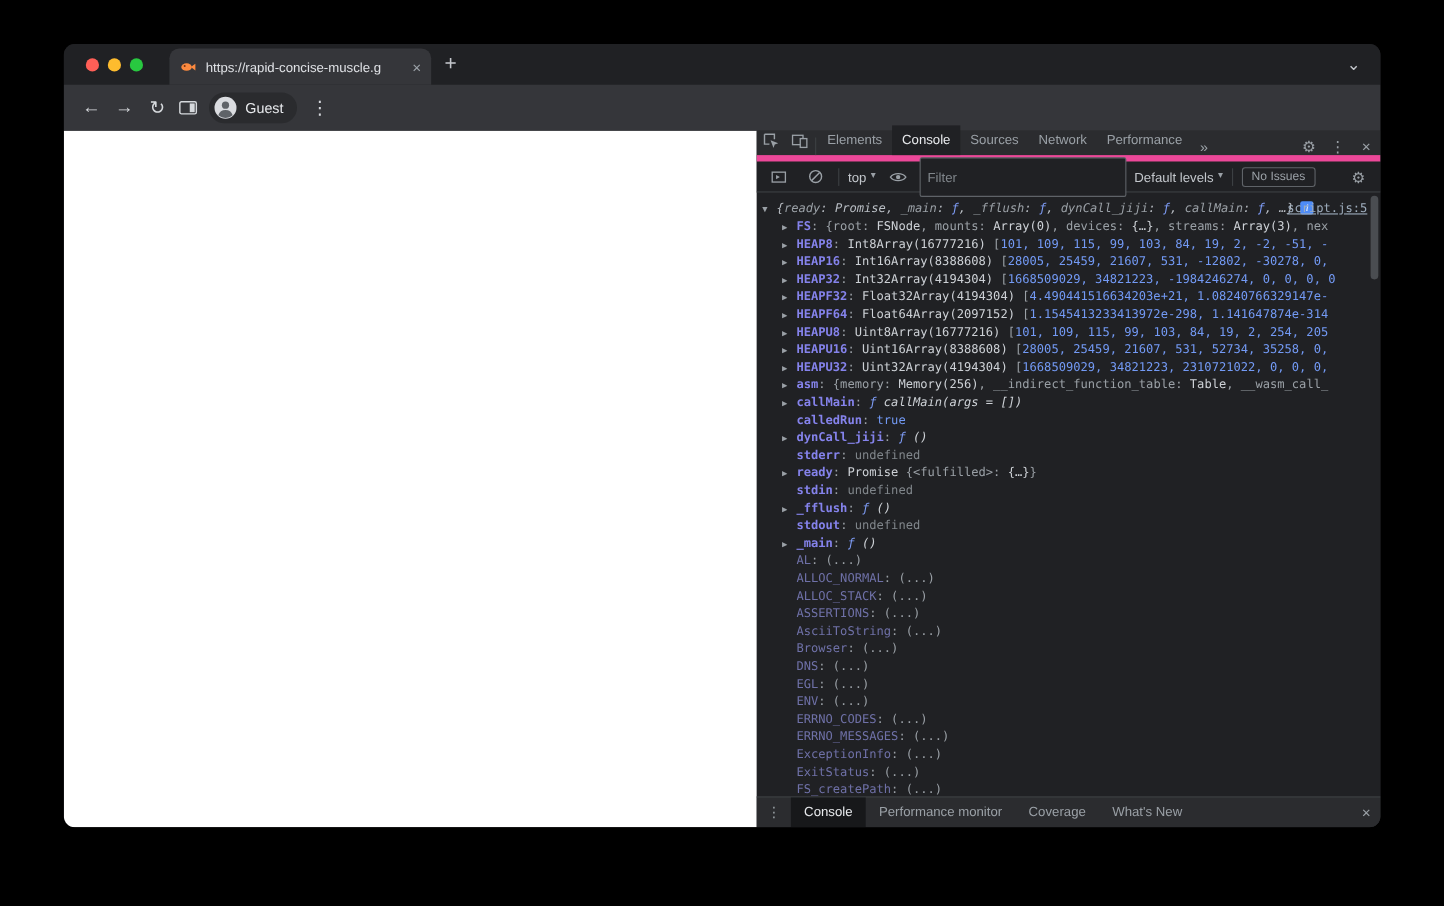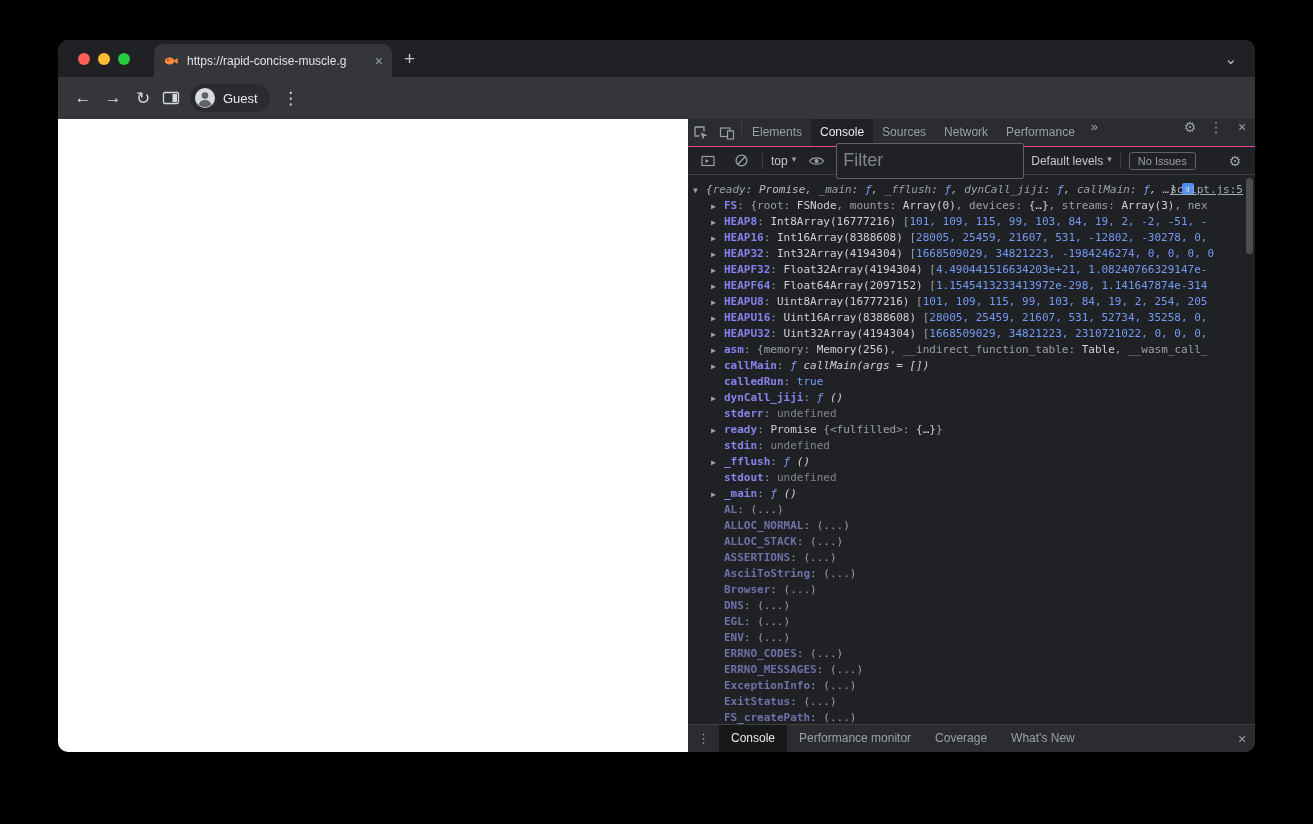--- a/index.html
+++ b/index.html
@@ -33,50 +33,50 @@
     padding:3px 12px 3px 4px; margin:0 6px; }
   .guest-label { color:#e8eaed; font-size:13px; }
   .avatar { width:22px; height:22px; }
 
   
   .content { display:flex; height:633px; }
   .page { width:630px; background:#ffffff; }
   .devtools { flex:1; background:#202124; display:flex; flex-direction:column; min-width:0; }
 
   
-  .dt-tabbar { height:28px; background:#2b2c2f; border-bottom:1px solid #ec4899;
-    display:flex; align-items:flex-start; flex:none; }
+  .dt-tabbar { height:28px; background:#2b2c2f; border-bottom:6px solid #ec4899;
+    display:flex; align-items:flex-end; flex:none; }
   .icon-btn { width:26px; height:27px; display:flex; align-items:center; justify-content:center; }
   .dt-sep { width:1px; height:16px; background:#3c4043; margin:0 1px; flex:none; }
   .dt-tab { padding:0 9px; height:27px; line-height:27px; font-size:12px; color:#9aa0a6; white-space:nowrap; }
   .dt-tab.active { background:#202124; color:#e8eaed; }
   .dt-more { color:#9aa0a6; font-size:13px; padding:0 7px; }
   .dt-right { margin-left:auto; display:flex; align-items:center; }
   .glyph-btn { color:#9aa0a6; font-size:14px; width:26px; text-align:center; }
 
   
   .dt-consolebar { height:28px; background:#202124; border-bottom:1px solid #3c4043;
     display:flex; align-items:center; gap:7px; padding:0 7px; flex:none; }
   .dd { color:#c3c7cc; font-size:12px; display:flex; align-items:flex-start; gap:4px; white-space:nowrap; }
   .dd .caret { font-size:9px; color:#9aa0a6; }
   .filter-input { width:188px; height:36px; background:#202124; border:1px solid #5f6368;
-    border-radius:2px; color:#e8eaed; font-size:18px; padding:0 6px; outline:none; }
+    border-radius:2px; color:#e8eaed; font-size:12px; padding:0 6px; outline:none; }
   .filter-input::placeholder { color:#80868b; }
   .chip { border:1px solid #5f6368; border-radius:3px; color:#9aa0a6; font-size:11px;
     padding:2px 8px; white-space:nowrap; }
 
   
   .console-out { flex:1; overflow:hidden; position:relative; padding-top:7px;
     font-family:"DejaVu Sans Mono", monospace; font-size:11px; line-height:16px; }
   .c-line { white-space:nowrap; overflow:hidden; position:relative;
     padding-left:5px; padding-right:12px; height:16px; }
   .c-line.lv1 { padding-left:23px; }
   .arr { display:inline-block; width:13px; color:#9aa0a6; font-size:8px; }
   .s-k  { color:#8583ec; font-weight:bold; }
-  .s-kd { color:#6f71a8; font-weight:bold;margin-top:29px; }
+  .s-kd { color:#6f71a8; font-weight:normal;margin-top:29px; }
   .s-t  { color:#cdd1d6; }
   .s-g  { color:#9aa0a6; }
   .s-n  { color:#739af5; }
   .s-b  { color:#739af5; }
   .s-u  { color:#80868b; }
   .s-f  { color:#7e9cf5; font-style:italic; }
   .s-fs { color:#cdd1d6; font-style:italic; }
   .s-pv { color:#b9bec4; font-style:italic; }
   .s-pk { color:#9aa0a6; font-style:italic; }
   .s-dots { color:#9aa0a6; cursor:pointer; }

